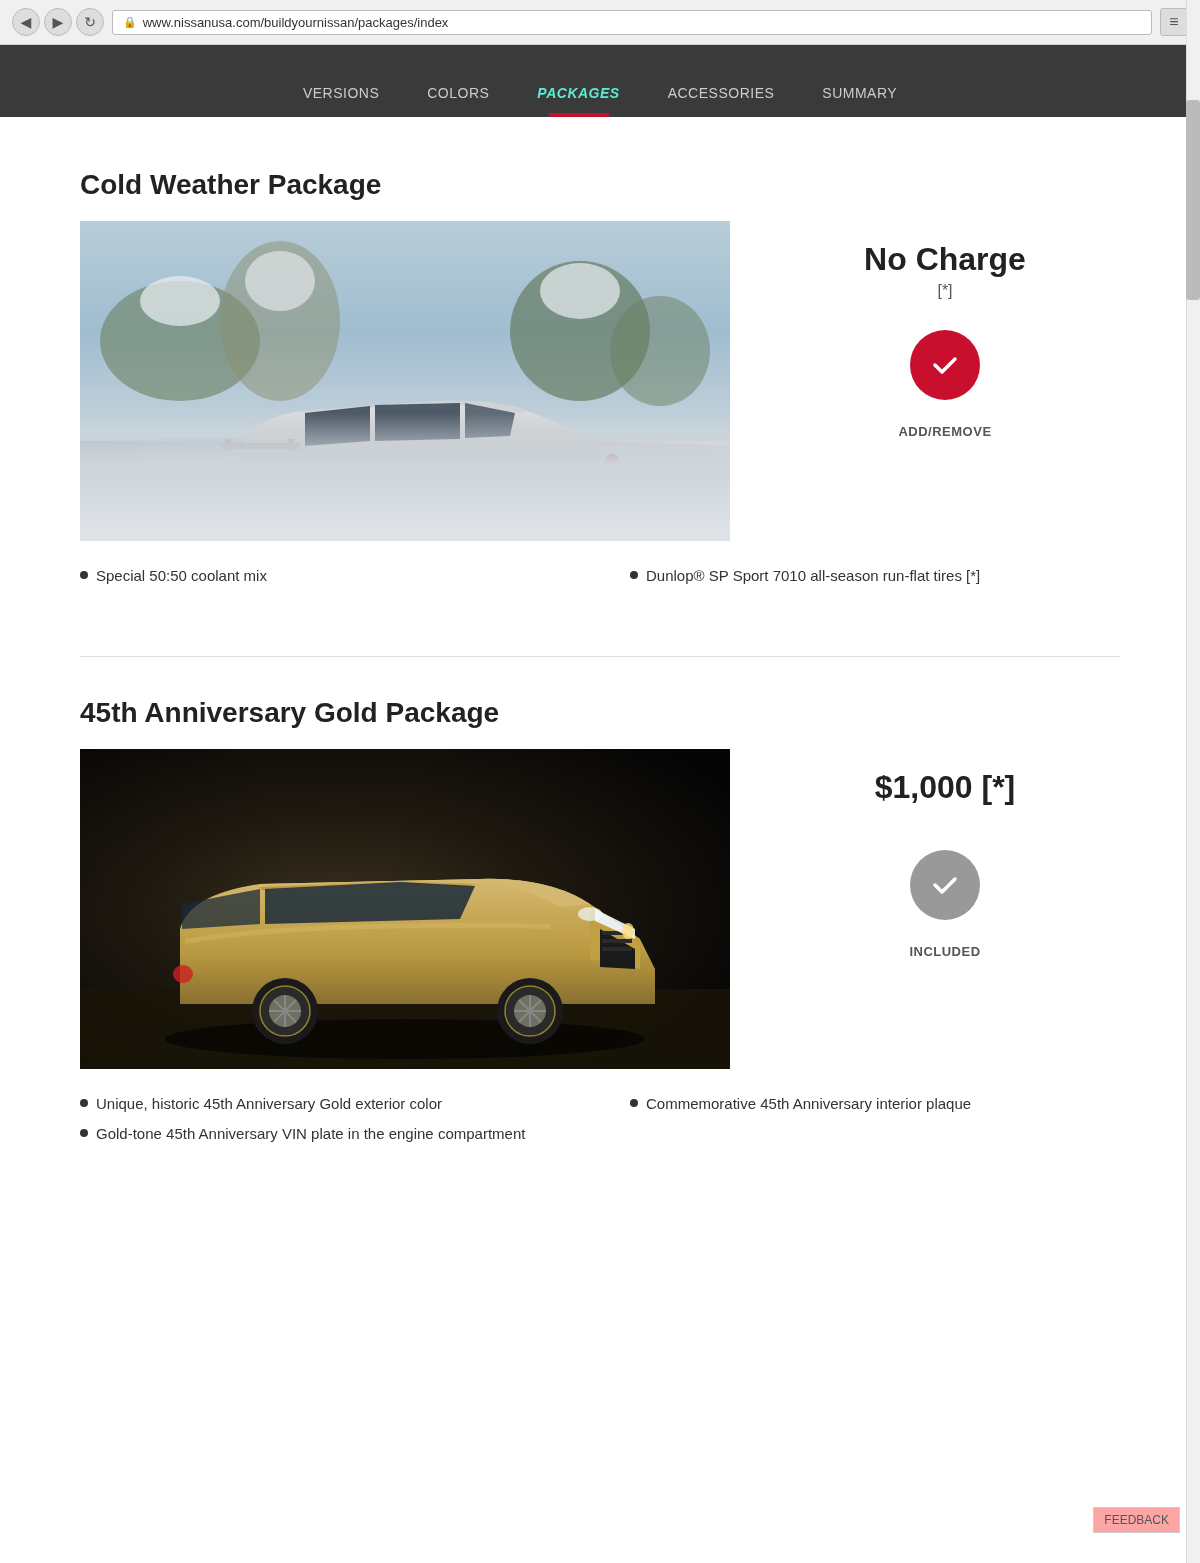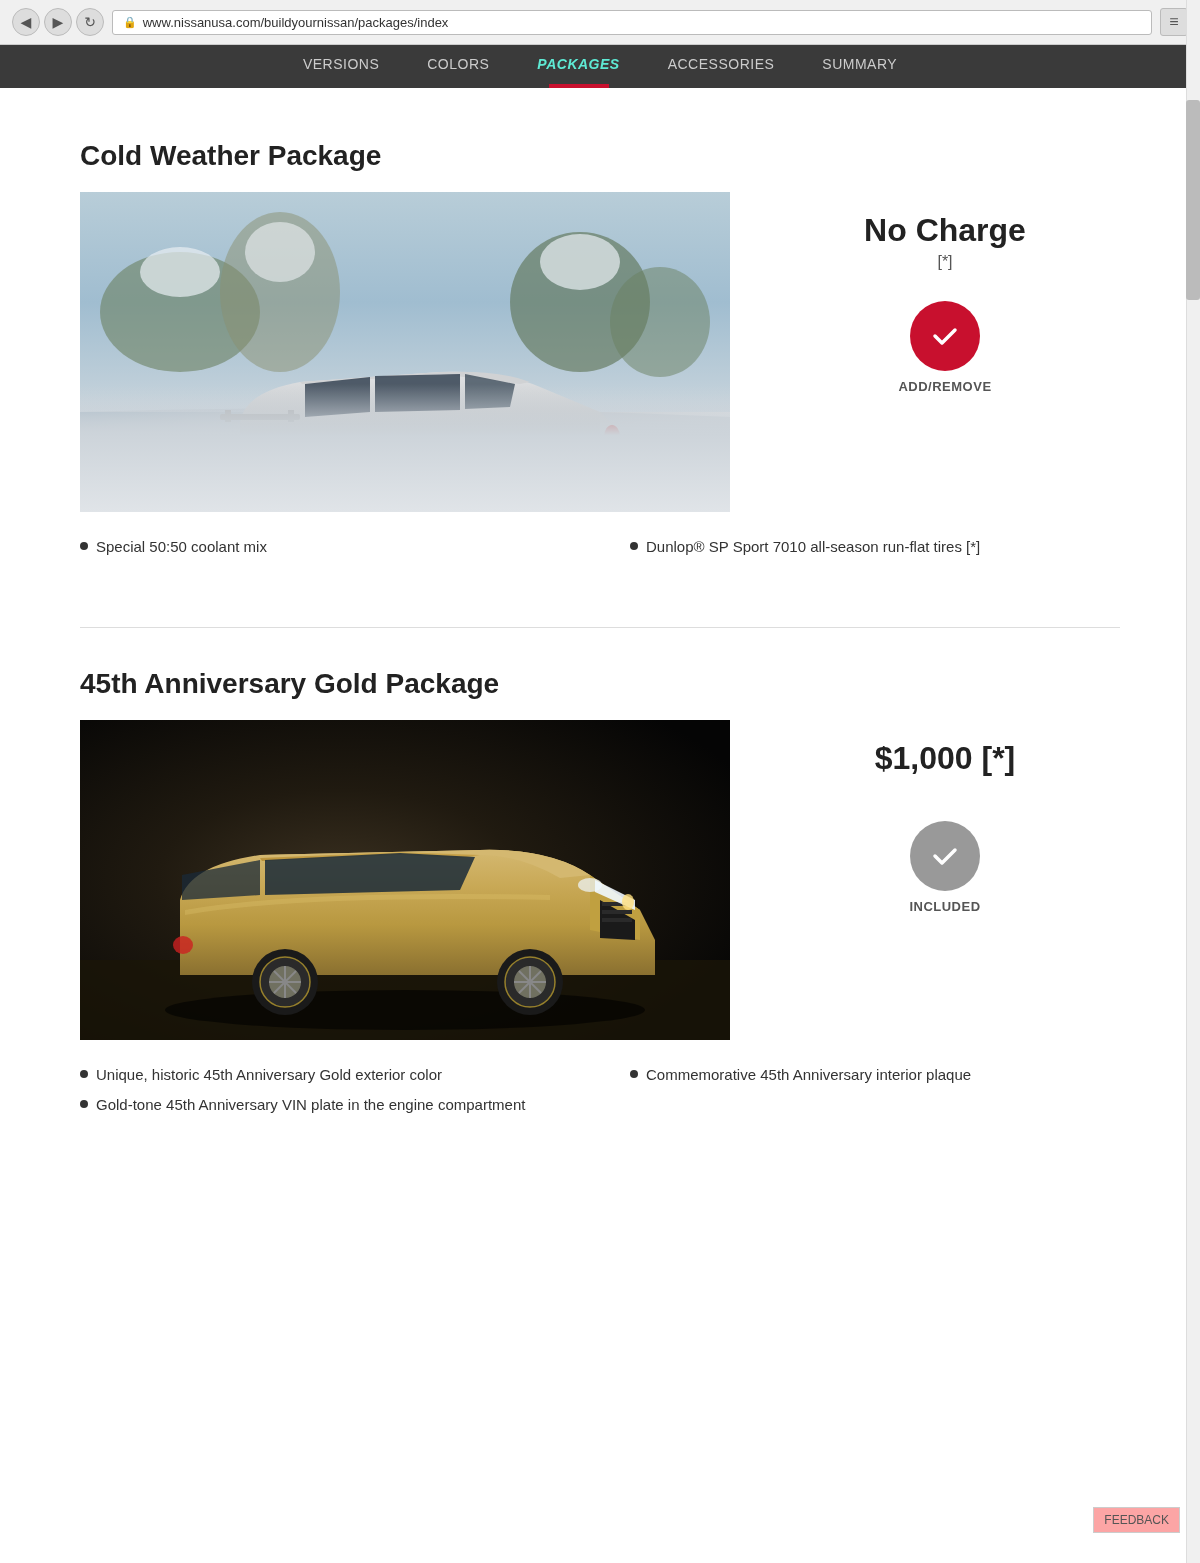--- a/index.html
+++ b/index.html
@@ -65,21 +65,21 @@
       color: #555;
     }
 
     
     .top-nav {
       background: #3a3a3a;
       display: flex;
       justify-content: center;
       align-items: flex-end;
       padding: 0;
-      height: 43px;
+      height: 72px;
       position: relative;
     }
     .top-nav-items {
       display: flex;
       gap: 40px;
       align-items: flex-end;
       height: 100%;
     }
     .nav-item {
       color: #ccc;
@@ -190,21 +190,21 @@
     }
     .price-note {
       font-size: 16px;
       color: #555;
       margin-bottom: 30px;
     }
     .action-btn {
       display: flex;
       flex-direction: column;
       align-items: center;
-      gap: 8px;
+      gap: 24px;
       cursor: pointer;
     }
     .check-circle {
       width: 70px;
       height: 70px;
       border-radius: 50%;
       display: flex;
       align-items: center;
       justify-content: center;
       font-size: 30px;

